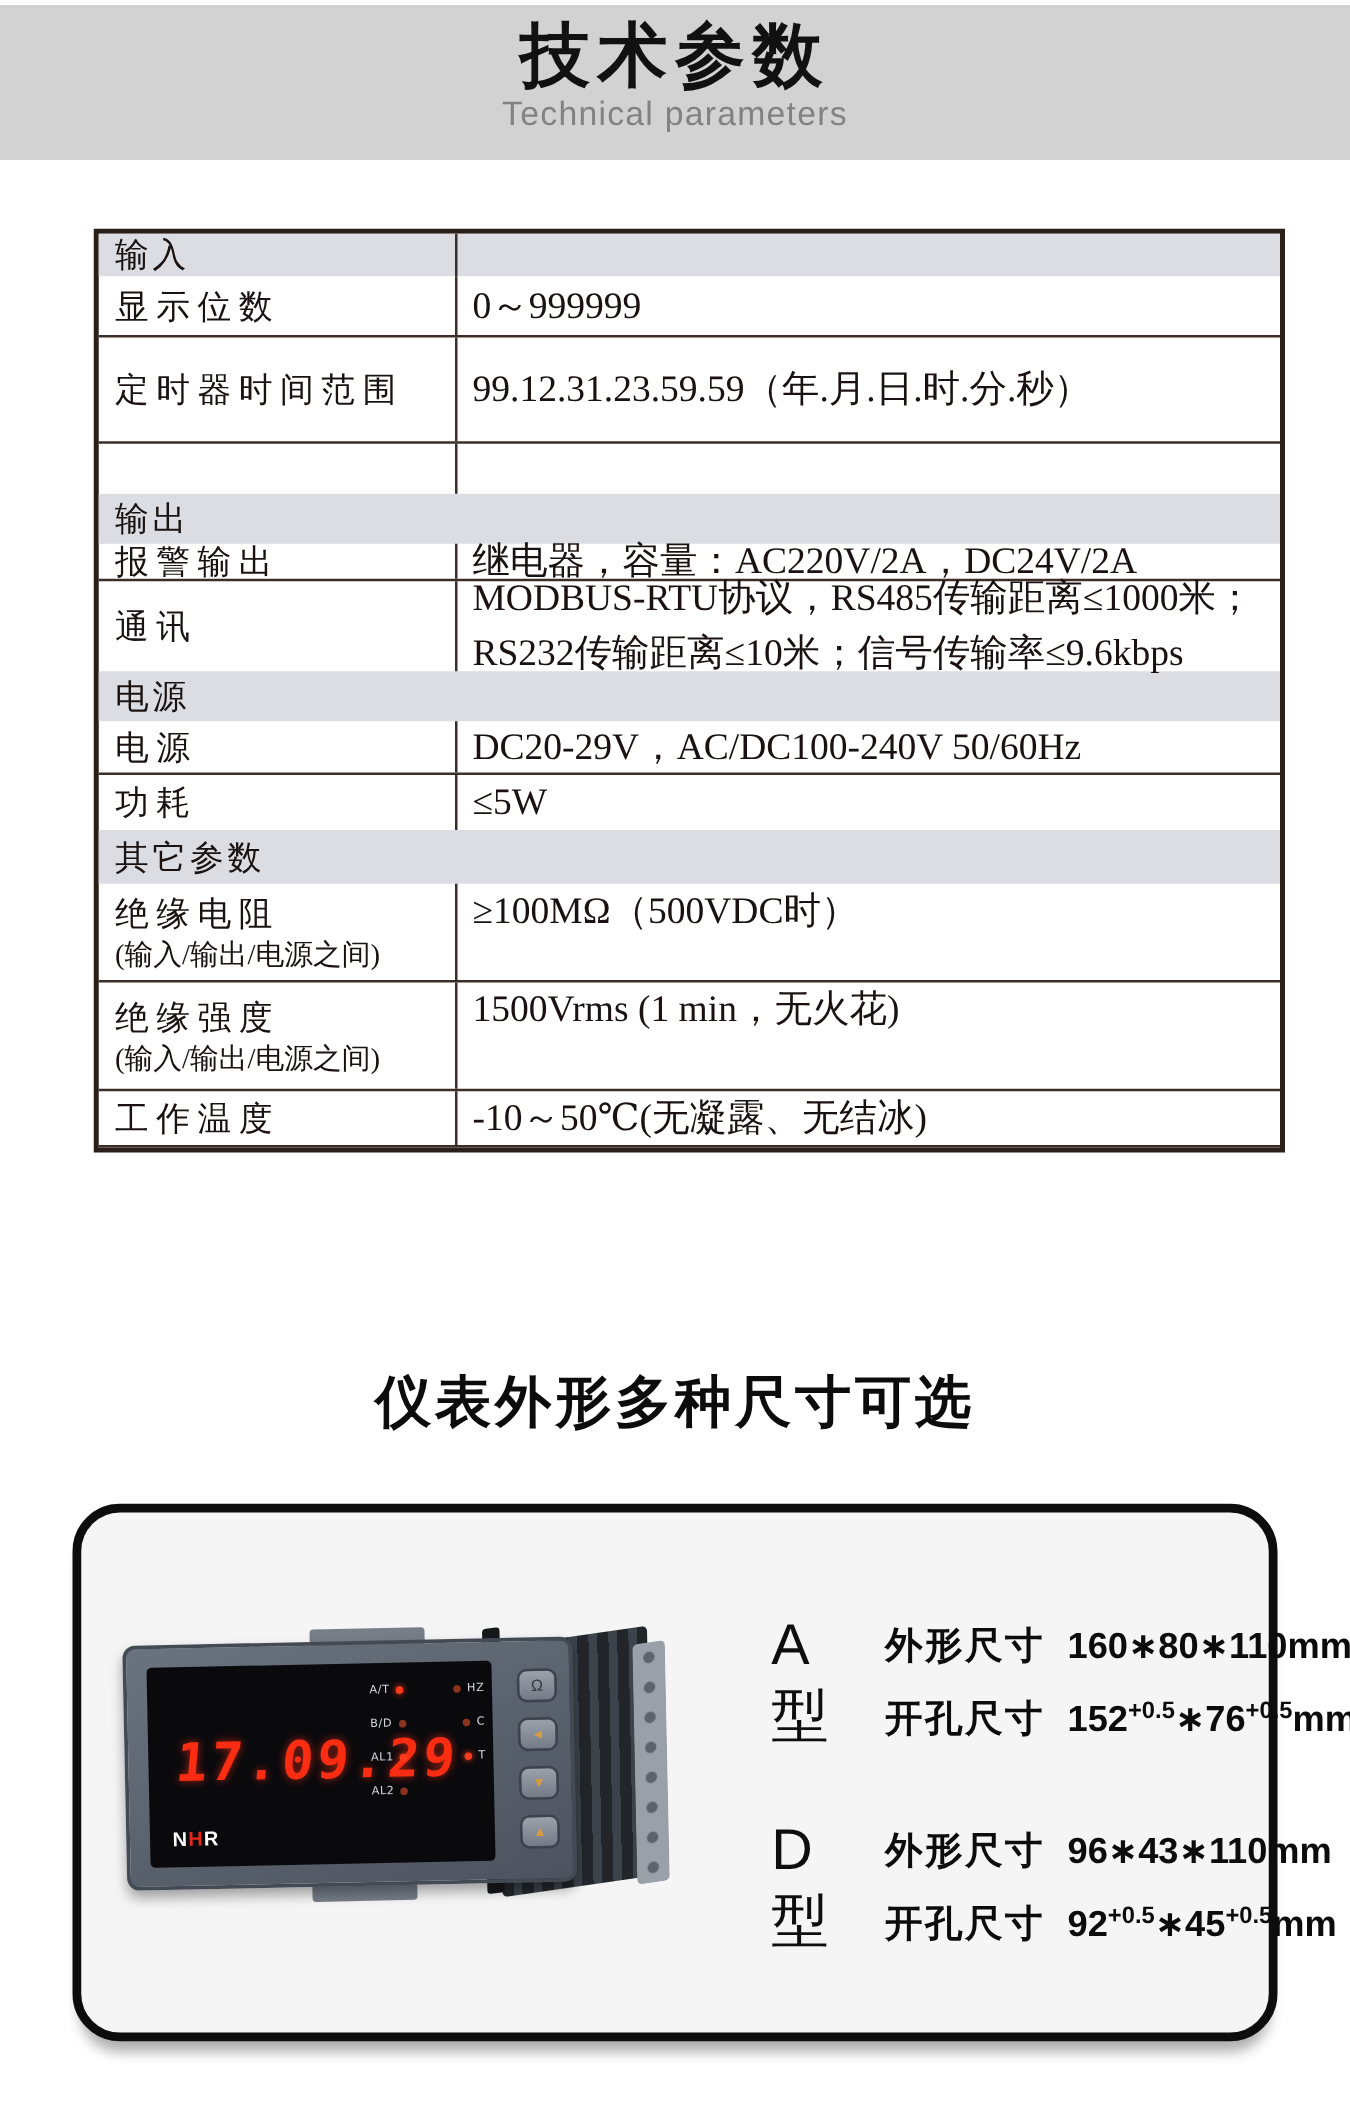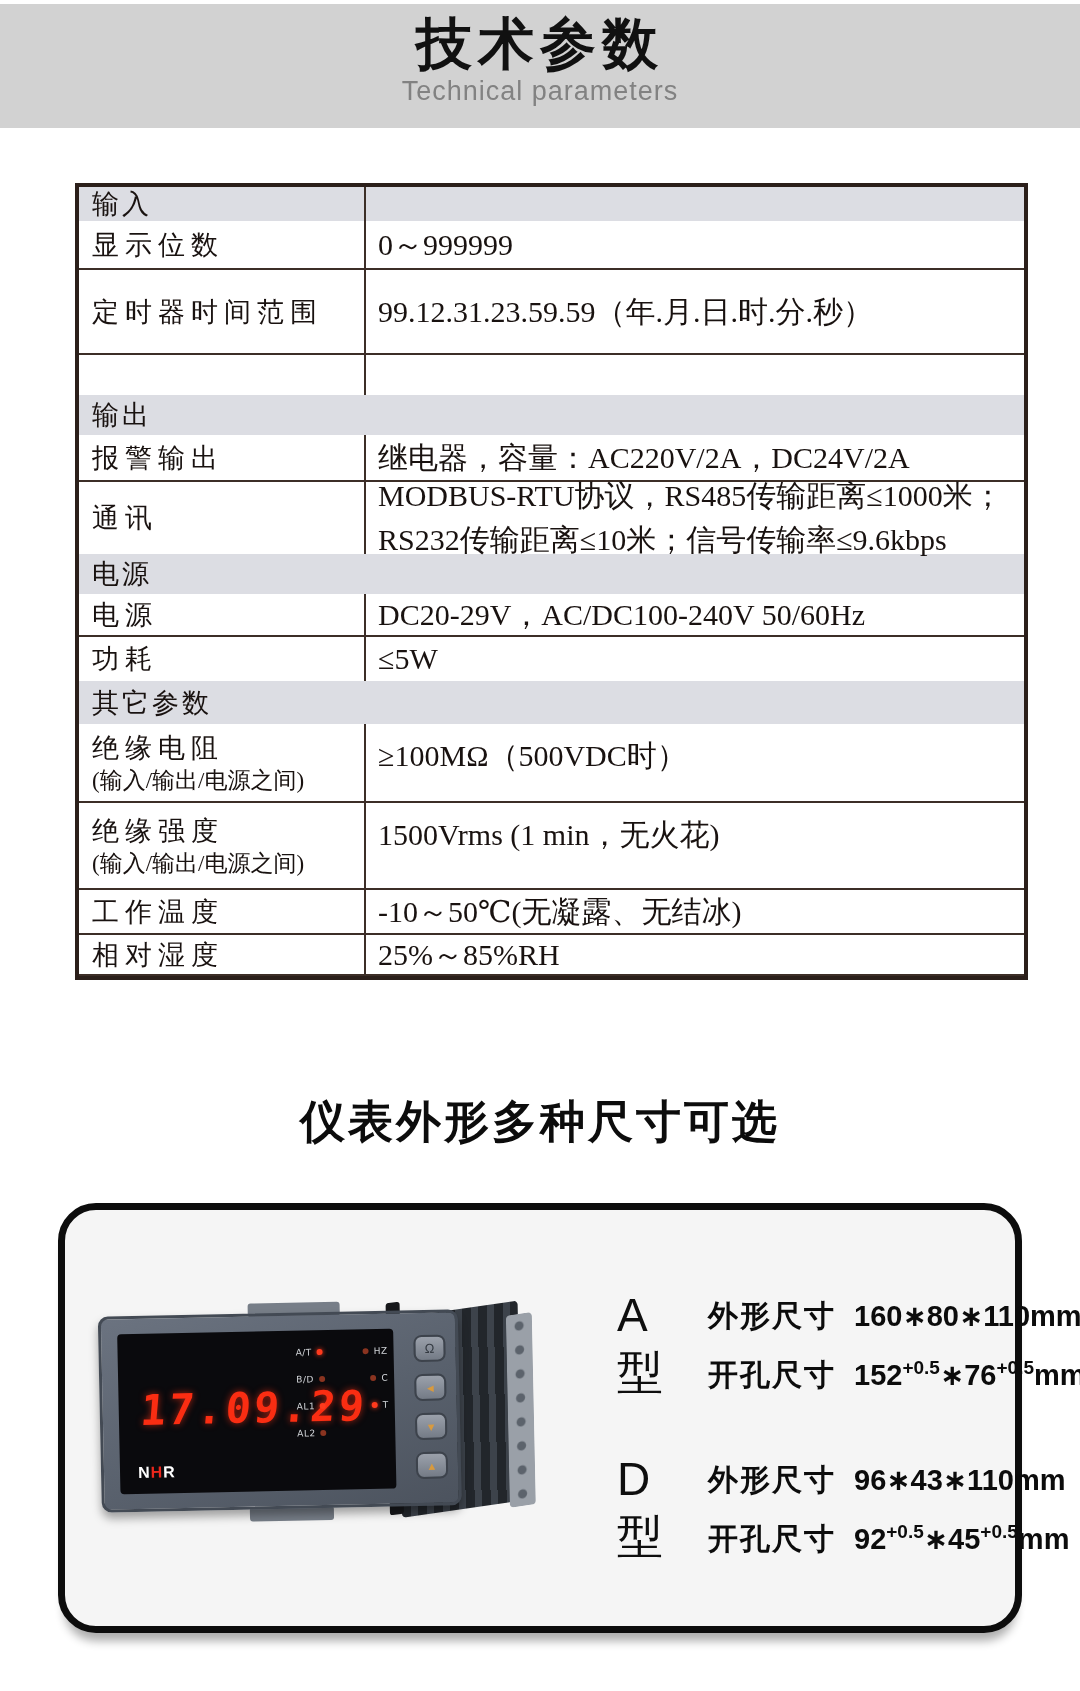--- a/index.html
+++ b/index.html
@@ -20,25 +20,25 @@
   .t-row.section{background:#dcdde3;}
   .t-label{width:287px;box-sizing:border-box;border-right:2px solid #3c2e27;
            display:flex;flex-direction:column;justify-content:center;padding-left:13px;}
   .t-row.merged .t-label{border-right:none;}
   .t-row.section .t-label{justify-content:center;}
   .lbl{font-size:27px;color:#191210;letter-spacing:6px;line-height:36px;white-space:nowrap;}
   .t-row.section .lbl{letter-spacing:3px;}
   .sub{font-size:23px;color:#191210;letter-spacing:0;line-height:30px;white-space:nowrap;}
   .t-value{flex:1;display:flex;flex-direction:column;justify-content:center;padding-left:12px;
            font-size:30px;color:#191210;line-height:44px;}
-  .t-row.has-sub .t-value{justify-content:flex-start;padding-top:10px;}
+  .t-row.has-sub .t-value{justify-content:flex-start;}
   
   .t-row:nth-child(1){height:34px}  .t-row:nth-child(2){height:49px}
   .t-row:nth-child(3){height:85px}  .t-row:nth-child(4){height:40px}
-  .t-row:nth-child(5){height:40px}  .t-row:nth-child(6){height:47px}
+  .t-row:nth-child(5){height:40px}  .t-row:nth-child(6){height:30px}
   .t-row:nth-child(7){height:72px}  .t-row:nth-child(8){height:40px}
   .t-row:nth-child(9){height:43px}  .t-row:nth-child(10){height:44px}
   .t-row:nth-child(11){height:43px} .t-row:nth-child(12){height:79px}
   .t-row:nth-child(13){height:87px} .t-row:nth-child(14){height:45px}
   .t-row:nth-child(15){height:41px} .t-row:nth-child(16){height:44px}
 
   
   .sizes-title{position:absolute;top:1092px;left:0;width:1080px;text-align:center;
                font-size:45px;font-weight:700;color:#0c0c0c;letter-spacing:3px;}
   .size-box{position:absolute;left:58px;top:1203px;width:964px;height:430px;box-sizing:border-box;
@@ -198,28 +198,20 @@
         </div>
       </div>
       <div class="t-row data bline">
         <div class="t-label">
           <span class="lbl">工作温度</span>
         </div>
         <div class="t-value">
           <div>-10～50℃(无凝露、无结冰)</div>
         </div>
       </div>
-      <div class="t-row data bline">
-        <div class="t-label">
-          <span class="lbl">相对湿度</span>
-        </div>
-        <div class="t-value">
-          <div>25%～85%RH</div>
-        </div>
-      </div>
     </div>
 
   <div class="sizes-title">仪表外形多种尺寸可选</div>
 
   <div class="size-box">
 
     <div class="device-wrap">
       <div class="side-fins"></div>
       <div class="side-screws"></div>
       <div class="bracket"></div>

